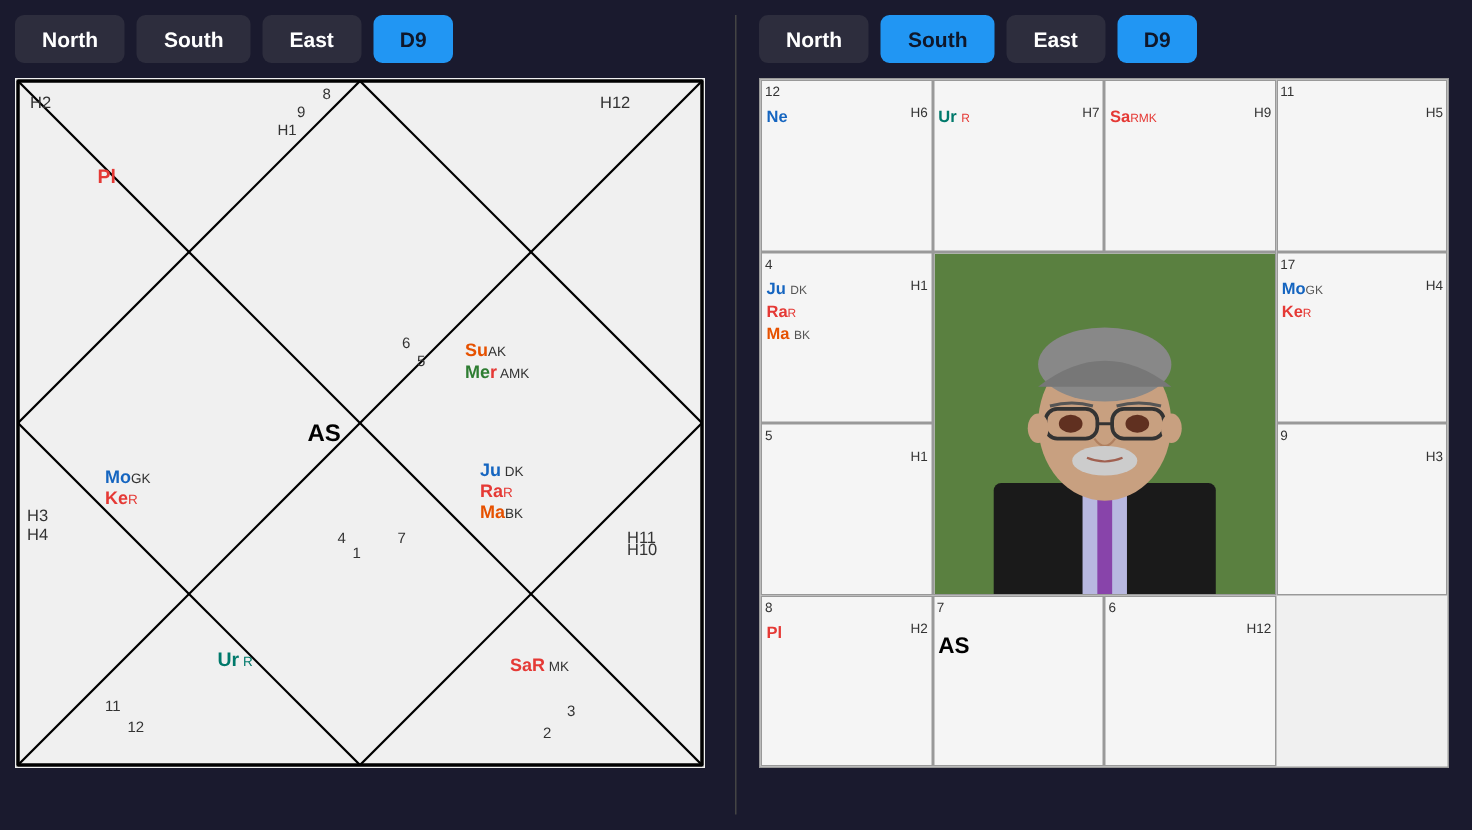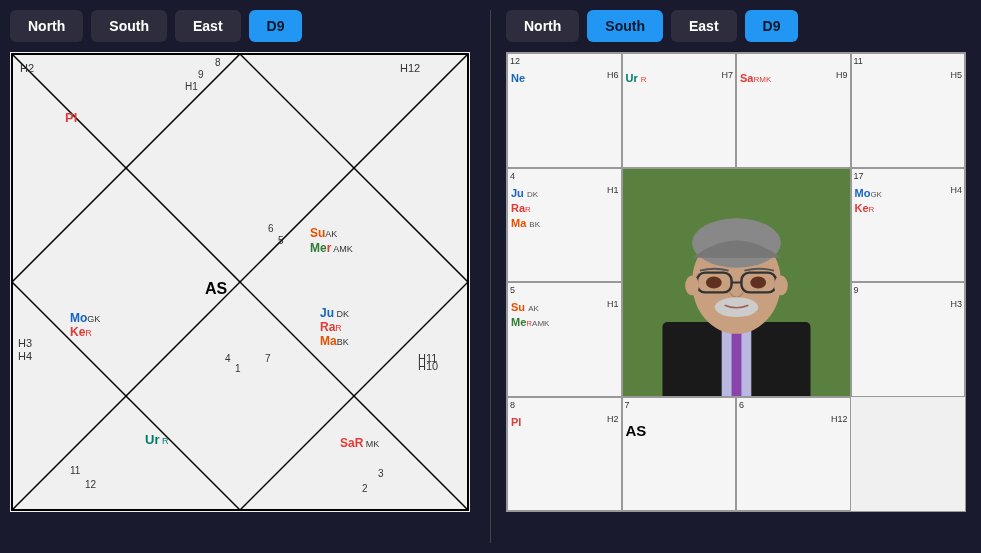--- a/index.html
+++ b/index.html
@@ -318,24 +318,20 @@
       <span class="house-num top-right">H4</span>
       <div class="cell-content">
         <span class="planet blue">Mo<span class="sub" style="color:#555">GK</span></span>
         <span class="planet red">Ke<span class="sub">R</span></span>
       </div>
     </div>
 
     <div class="cell">
       <span class="house-num top-left">5</span>
       <span class="house-num top-right">H1</span>
-      <div class="cell-content">
-        <span class="planet orange">Su <span class="sub" style="color:#555">AK</span></span>
-        <span class="planet green">Me<span class="sub red">R</span><span class="sub" style="color:#555">AMK</span></span>
-      </div>
     </div>
 
     <div class="cell">
       <span class="house-num top-left">9</span>
       <span class="house-num top-right">H3</span>
       <div class="cell-content"></div>
     </div>
     <div class="cell">
       <span class="house-num top-left">8</span>
       <span class="house-num top-right">H2</span>

